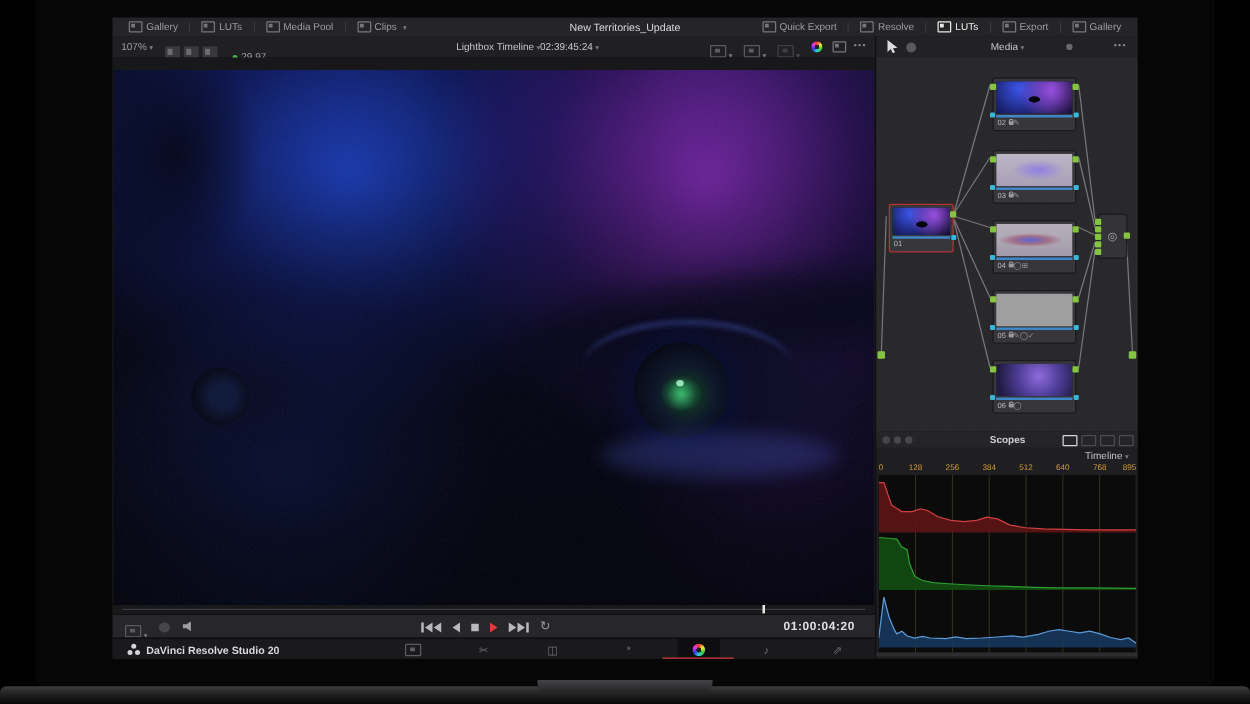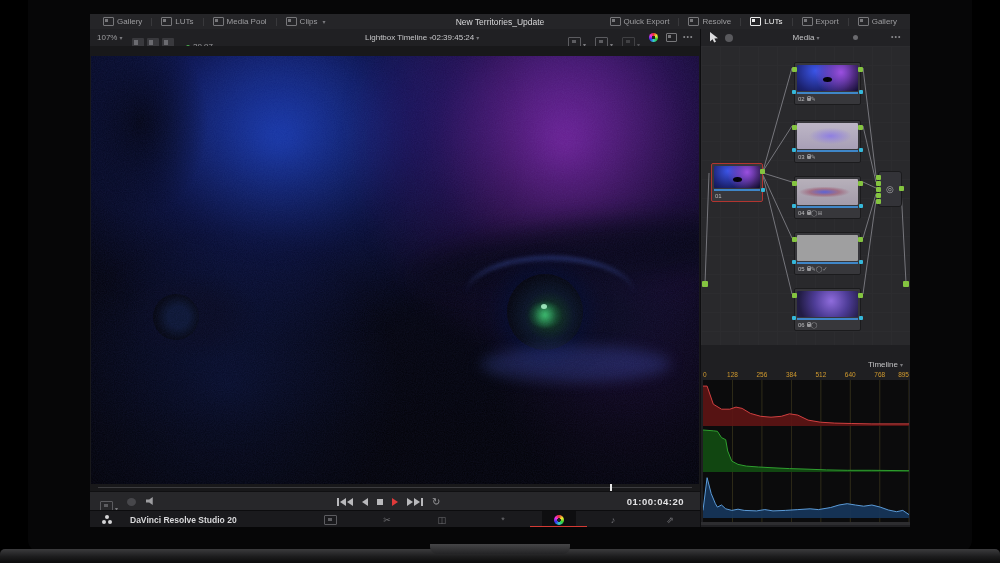--- a/index.html
+++ b/index.html
@@ -59,21 +59,21 @@
   .tc{position:absolute;right:16px;top:4px;color:#e2e2e4;font-size:9.5px;font-weight:bold;letter-spacing:.5px;}
   .spk{display:inline-block;width:9px;height:8px;background:#9d9da0;
        clip-path:polygon(0 30%,35% 30%,75% 0,75% 100%,35% 70%,0 70%);}
   
   .app-bar{position:absolute;left:0;top:496px;width:610px;height:17px;background:#1a1a1d;border-top:1px solid #0c0c0e;}
   .logo{position:absolute;left:12px;top:4px;width:10px;height:9px;}
   .logo i{position:absolute;width:4px;height:4px;border-radius:50%;background:#d5d5d7;}
   .logo i:nth-child(1){left:3px;top:0;}
   .logo i:nth-child(2){left:0;bottom:0;}
   .logo i:nth-child(3){right:0;bottom:0;}
-  .app-name{position:absolute;left:40px;top:4px;color:#d9d9db;font-size:8.5px;font-weight:bold;}
+  .app-name{position:absolute;left:27px;top:4px;color:#d9d9db;font-size:8.5px;font-weight:bold;}
   .page{position:absolute;top:0;width:34px;height:17px;display:flex;align-items:center;justify-content:center;color:#707074;font-size:9px;}
   .page .wheel{width:10px;height:10px;}
   .page.active{background:#0e0e10;}
   .red-underline{position:absolute;left:440px;top:15px;width:57px;height:2px;background:#d33a34;}
   
   .nodes-panel{position:absolute;left:610px;top:32px;width:210px;height:299px;background:#29292c;border-left:1px solid #0e0e10;overflow:hidden;}
   .nodes-grid{position:absolute;inset:0;opacity:.5;background-image:
       linear-gradient(#2f2f33 1px,transparent 1px),linear-gradient(90deg,#2f2f33 1px,transparent 1px);
       background-size:19px 19px;}
   .wires{position:absolute;inset:0;}
@@ -406,20 +406,34 @@
         <div class="pin g" style="left:-3px;top:3px;"></div>
         <div class="pin g" style="left:-3px;top:9px;"></div>
         <div class="pin g" style="left:-3px;top:15px;"></div>
         <div class="pin g" style="left:-3px;top:21px;"></div>
         <div class="pin g" style="left:-3px;top:27px;"></div>
         <div class="pin g" style="right:-3px;top:14px;"></div>
       </div>
     </div>
 
     <div class="scopes">
+      <div class="sc-hdr">
+        <span class="sc-dots">
+            <i></i>
+            <i></i>
+            <i></i>
+          </span>
+        <span class="sc-title">Scopes</span>
+        <span class="sc-layouts">
+          <i class="on"></i>
+          <i></i>
+          <i></i>
+          <i></i>
+        </span>
+      </div>
       <span class="sc-mode">
         <span>Timeline</span><span class="caret">▾</span>
       </span>
       <div class="ticks" id="ticks">
           <span style="left: 0%;">0</span>
           <span style="left: 14.3017%;">128</span>
           <span style="left: 28.6034%;">256</span>
           <span style="left: 42.905%;">384</span>
           <span style="left: 57.2067%;">512</span>
           <span style="left: 71.5084%;">640</span>

